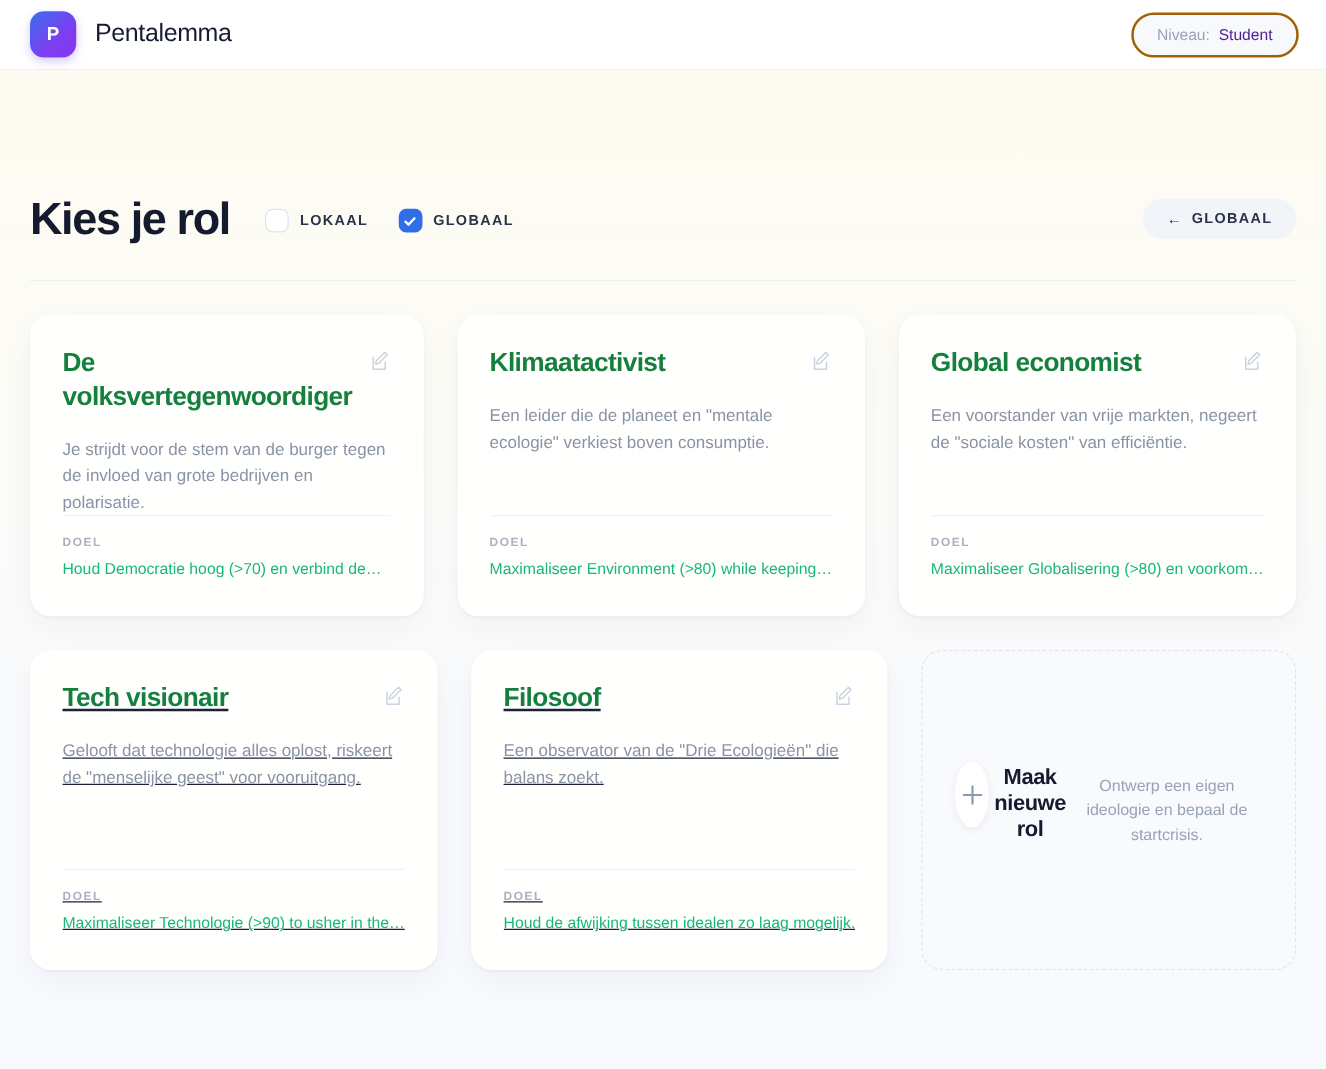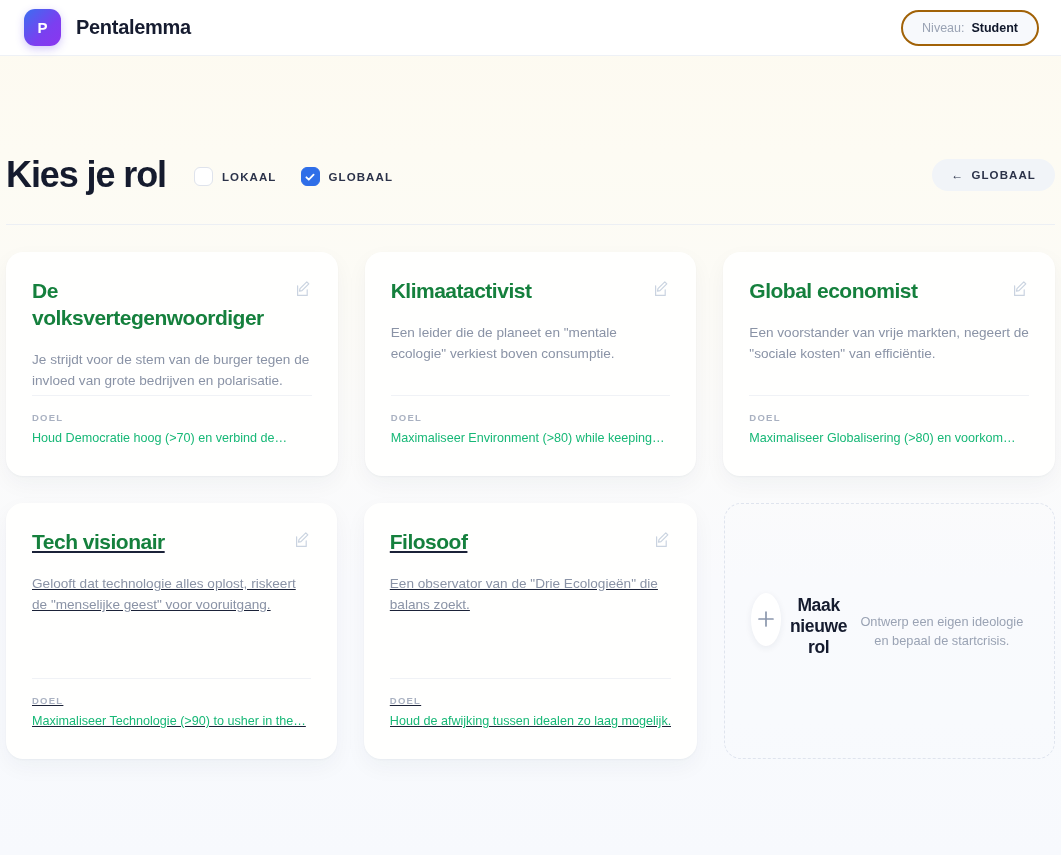--- a/index.html
+++ b/index.html
@@ -53,41 +53,41 @@
     font-weight: bold;
     display: flex;
     align-items: center;
     justify-content: center;
     box-shadow: 0 3px 8px rgba(97, 63, 233, 0.28);
     letter-spacing: 0.2px;
   }
 
   .brand-name {
     font-size: 20px;
-    font-weight: bold;
+    font-weight: normal;
     color: #161c30;
     letter-spacing: -0.3px;
   }
 
   .level-pill {
     display: flex;
     align-items: center;
     gap: 7px;
     background: #f7f9fc;
     border: 2px solid #a16207;
     border-radius: 999px;
     padding: 9px 19px;
     font-size: 12.5px;
   }
   .level-pill .lbl { color: #9aa3b4; }
-  .level-pill .val { color: #0f172a; font-weight: bold; }
+  .level-pill .val { color: #4c1d95; font-weight: normal; }
 
   
   .page {
-    padding: 0 6px;
+    padding: 0 24px;
   }
 
   .headrow {
     display: flex;
     align-items: center;
     justify-content: space-between;
     padding-top: 101px;
     padding-bottom: 0;
   }
 

